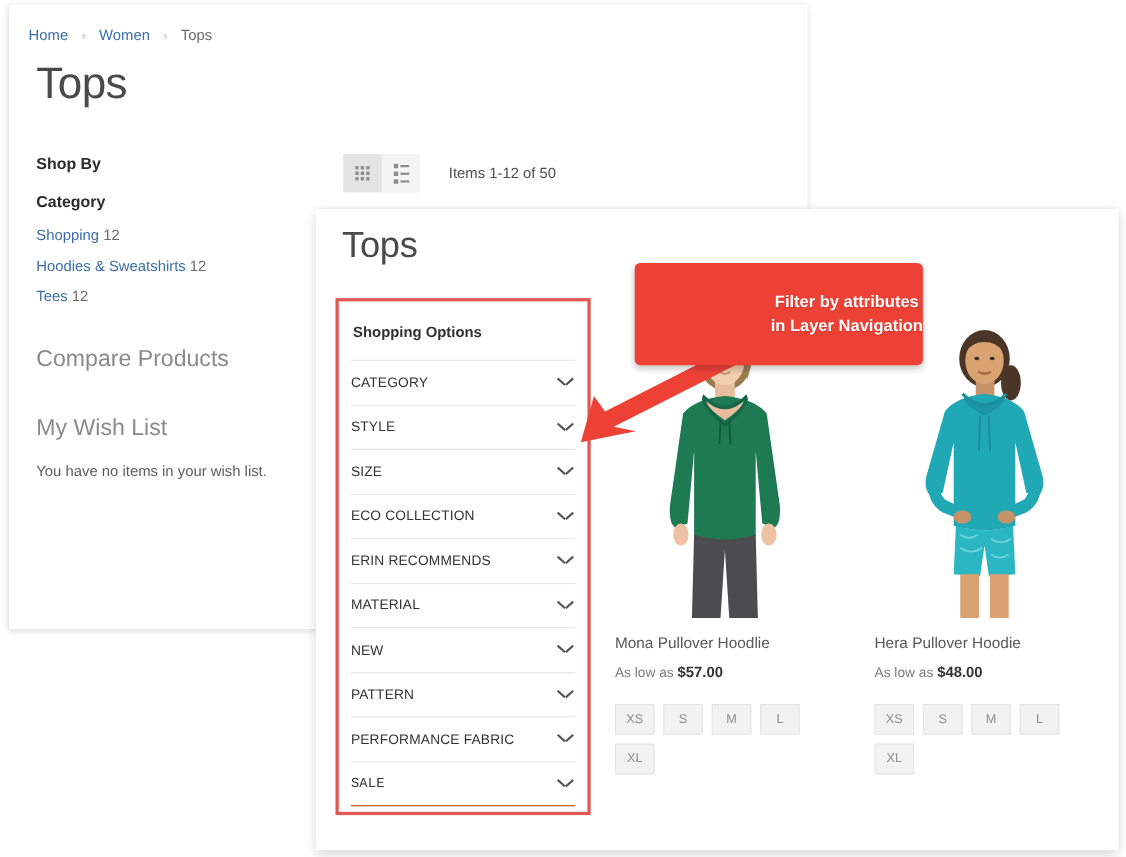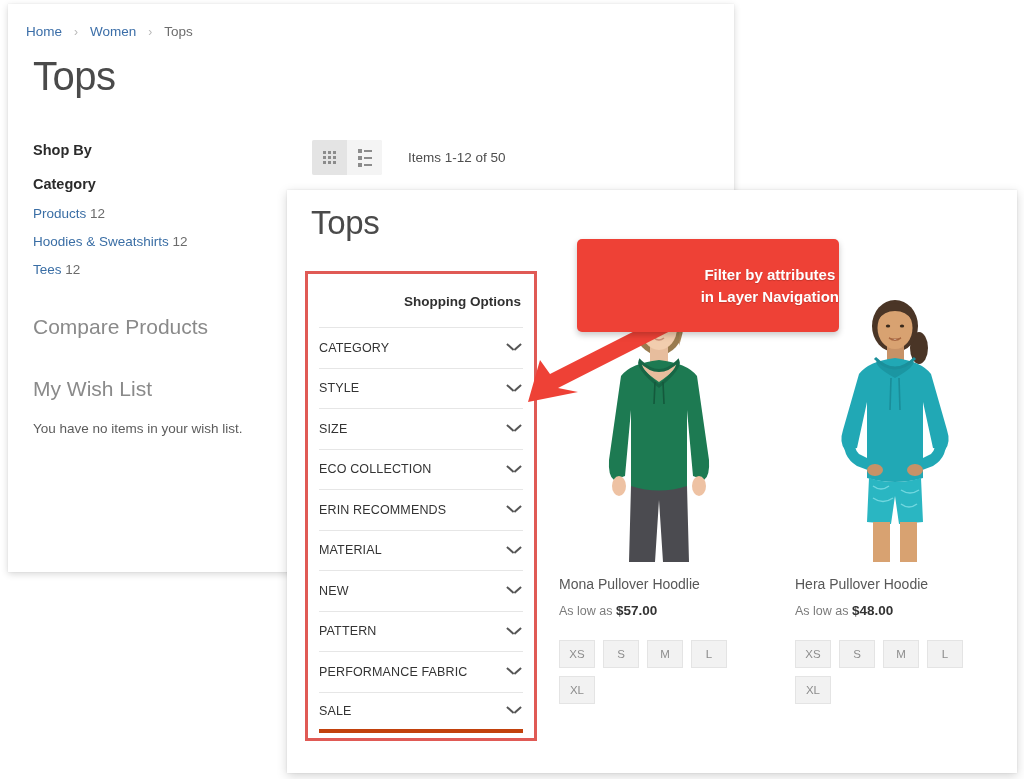--- a/index.html
+++ b/index.html
@@ -107,29 +107,28 @@
     left: 18px; top: 81px;
     width: 232px; height: 470px;
     border: 3px solid #e05a55;
     background: #ffffff;
   }
   .filter-inner { padding: 0 11px; }
   .filters-header {
     font-size: 13.5px; font-weight: bold; color: #303030;
     padding: 20px 2px 18px 2px;
     border-bottom: 1px solid #e6e6e6;
-    text-align: right;
   }
   .filter-row {
     display: flex; align-items: center; justify-content: space-between;
     height: 40.5px;
     border-bottom: 1px solid #e6e6e6;
     cursor: pointer;
   }
-  .filter-row:last-child { border-bottom: 4px solid #c2410c; }
+  .filter-row:last-child { border-bottom: 1px solid #c2410c; font-family: Liberation Mono, monospace; }
   .filter-label {
     font-size: 12.5px; color: #333333; letter-spacing: 0.15px;
   }
   .chev {
     width: 14px; height: 9px; position: relative; margin-right: 2px;
   }
   .chev::before, .chev::after {
     content: ""; position: absolute; top: 0px;
     width: 9px; height: 1.8px; background: #555;
   }
@@ -206,21 +205,21 @@
       <span class="crumb-current">Tops</span>
     </nav>
 
     <h1 class="back-title">Tops</h1>
 
     <div class="back-side">
       <div class="shop-by">Shop By</div>
       <div class="cat-head">Category</div>
       <ul class="cat-list">
         <li>
-          <a href="#">Products</a>
+          <a href="#">Shopping</a>
           <span class="cat-count">12</span>
         </li>
         <li>
           <a href="#">Hoodies &amp; Sweatshirts</a>
           <span class="cat-count">12</span>
         </li>
         <li>
           <a href="#">Tees</a>
           <span class="cat-count">12</span>
         </li>

